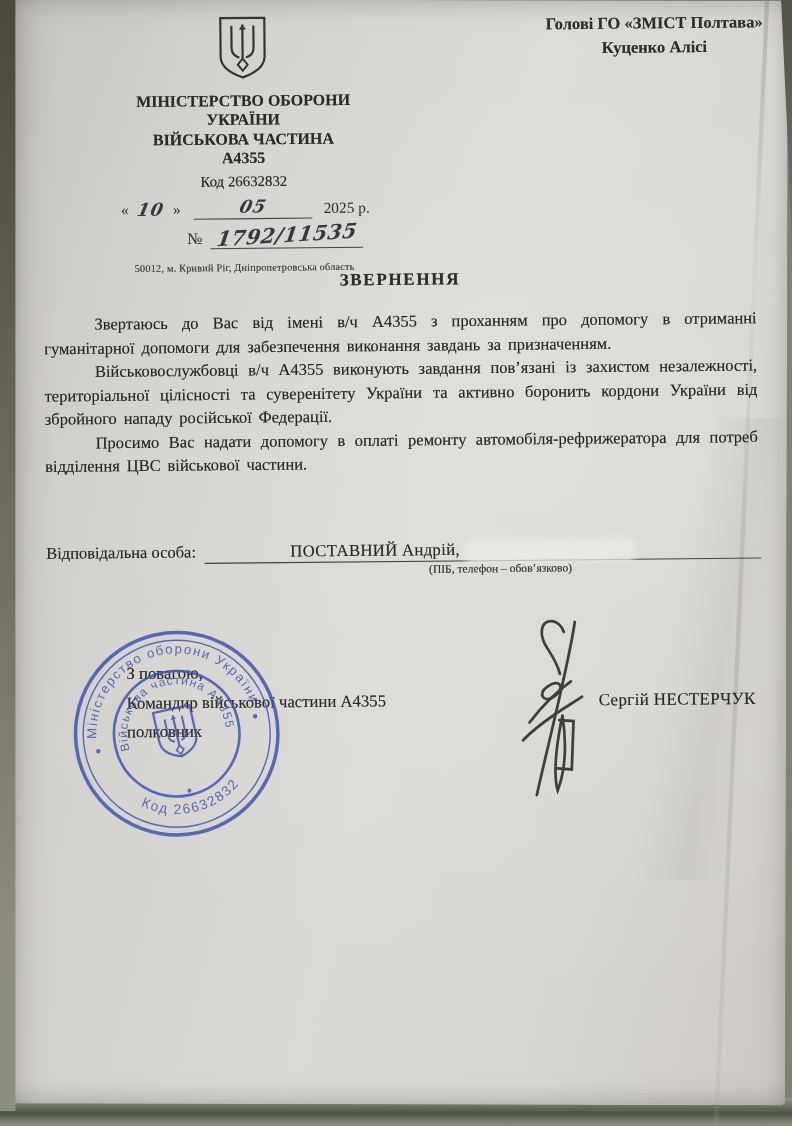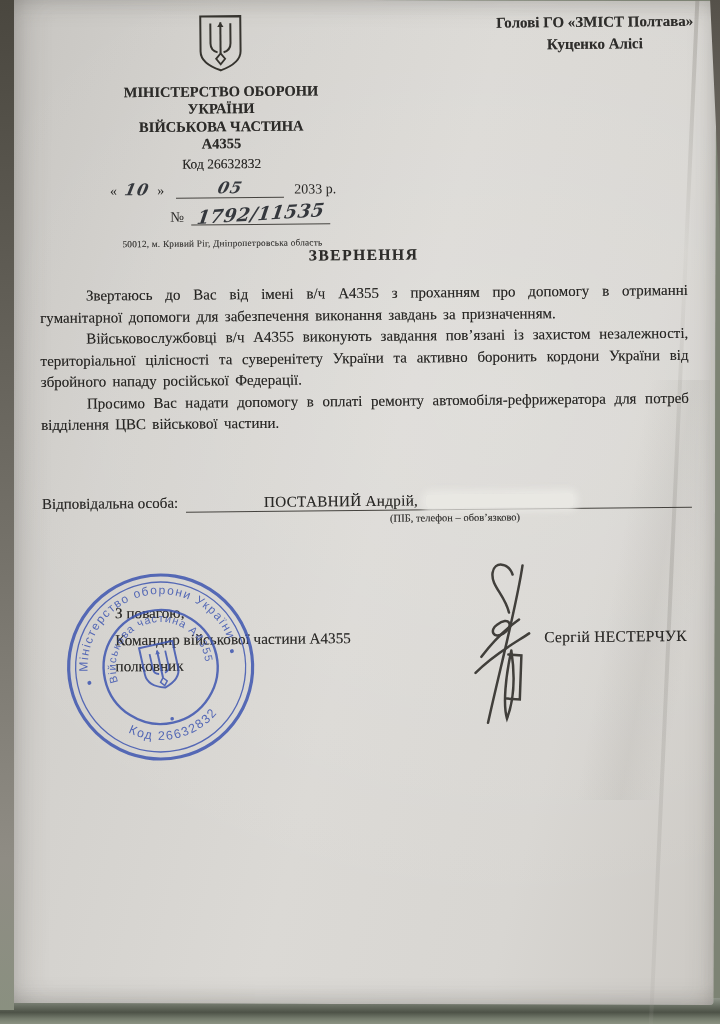--- a/index.html
+++ b/index.html
@@ -157,21 +157,21 @@
     <div class="org txt">УКРАЇНИ</div>
     <div class="org txt">ВІЙСЬКОВА ЧАСТИНА</div>
     <div class="org txt">А4355</div>
     <div class="code-line txt">Код 26632832</div>
 
     <div class="date-row">
       <span>«</span>
       <span class="hand hand-day">10</span>
       <span>»</span>
       <span class="month-blank"><span class="hand hand-month">05</span></span>
-      <span>2033 р.</span>
+      <span>2025 р.</span>
     </div>
 
     <div class="num-row">
       <span>№</span>
       <span class="num-blank"><span class="hand hand-num">1792/11535</span></span>
     </div>
 
     <div class="address txt">50012, м. Кривий Ріг, Дніпропетровська область</div>
   </div>
 

